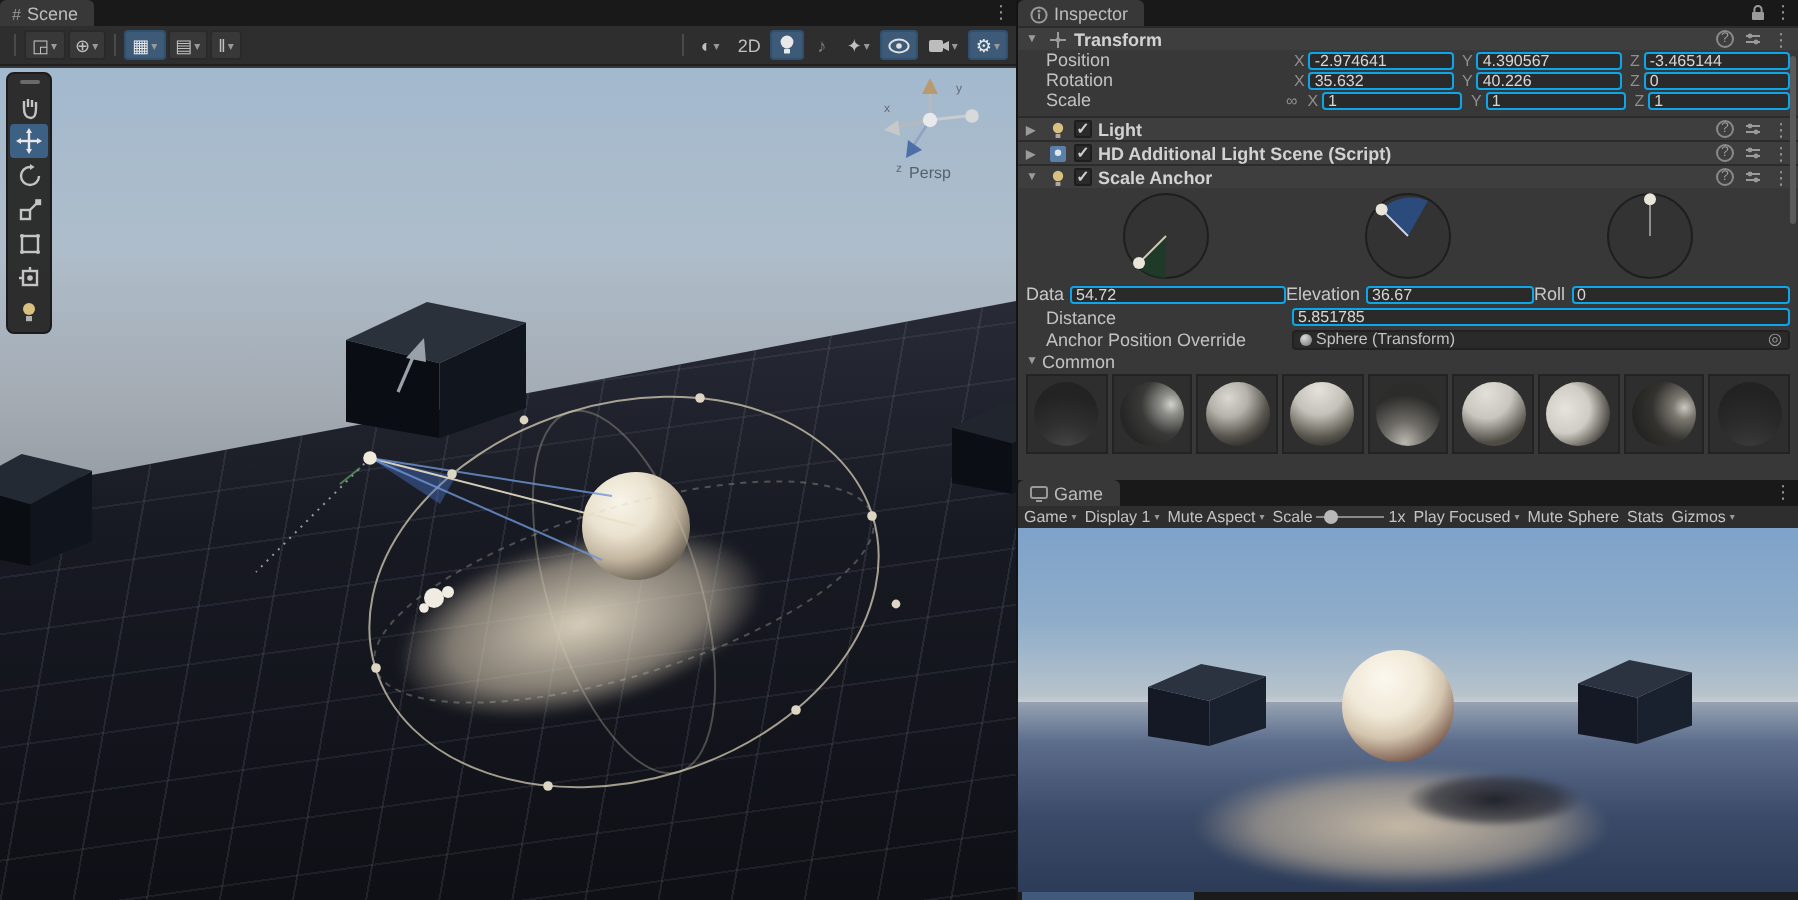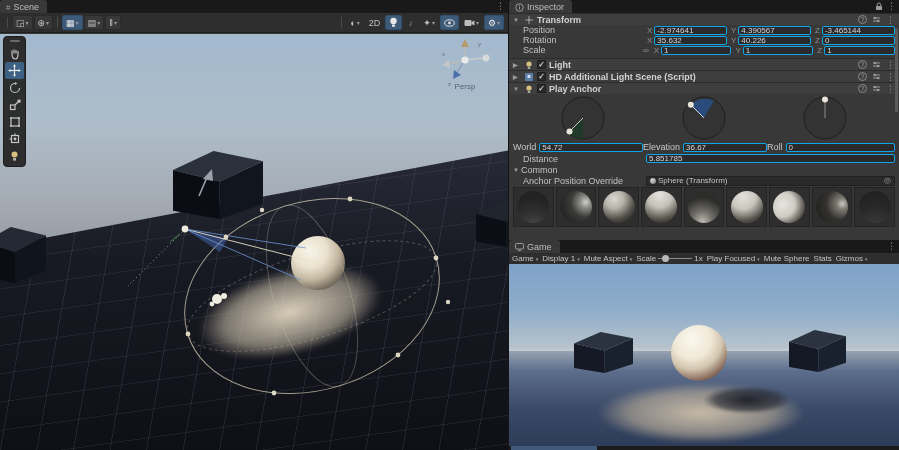--- a/index.html
+++ b/index.html
@@ -481,21 +481,21 @@
     </span>
   </div>
 
   <div class="comp-header">
     <span class="fold">▼</span>
     <svg class="cicon" width="10" height="10" viewBox="0 0 10 10">
         <circle cx="5" cy="4" r="2.6" fill="#d8c080"></circle>
         <rect x="3.8" y="7" width="2.4" height="2" fill="#a8a8a8"></rect>
       </svg>
     <span class="chk">✓</span>
-    <span>Play Anchor</span>
+    <span>Scale Anchor</span>
     <span class="hicons">
       <span class="help-badge">?</span>
       <svg width="9" height="9" viewBox="0 0 9 9">
           <line x1="1" y1="3" x2="8" y2="3" stroke="#9a9a9a"></line>
           <line x1="1" y1="6" x2="8" y2="6" stroke="#9a9a9a"></line>
           <circle cx="3" cy="3" r="1.2" fill="#9a9a9a"></circle>
           <circle cx="6" cy="6" r="1.2" fill="#9a9a9a"></circle>
         </svg>
       <span>⋮</span>
     </span>
@@ -516,53 +516,53 @@
     </svg>
     <svg class="dial" width="44" height="44" viewBox="0 0 44 44">
       <circle cx="22" cy="22" r="21" fill="#333333" stroke="#1e1e1e"></circle>
       <line x1="22" y1="22" x2="22" y2="3" stroke="#8f8f8f" stroke-width="1"></line>
       <circle cx="22" cy="3.6" r="3" fill="#e9e5da"></circle>
     </svg>
   </div>
 
   <div id="dial-labels">
     <span class="dl-cell" id="dl-orbit">
-      <span>World</span>
+      <span>Data</span>
       <span class="field">54.72</span>
     </span>
     <span class="dl-cell" id="dl-elev">
       <span>Elevation</span>
       <span class="field">36.67</span>
     </span>
     <span class="dl-cell" id="dl-roll">
       <span>Roll</span>
       <span class="field">0</span>
     </span>
   </div>
 
   <div class="irow">
     <span class="ilabel">Distance</span>
     <span class="ival">
         <span class="field">5.851785</span>
       </span>
-  </div>
-  <div class="irow">
-    <span class="fold">▼</span>
-    <span>Common</span>
   </div>
   <div class="irow">
     <span class="ilabel">Anchor Position Override</span>
     <span class="ival">
       <span class="objfield">
         <span class="obj-dot"></span>
         <span>Sphere (Transform)</span>
         <span class="pick">◎</span>
       </span>
     </span>
   </div>
+  <div class="irow">
+    <span class="fold">▼</span>
+    <span>Common</span>
+  </div>
 
   <div id="thumbs">
     <div class="thumb">
         <div class="ball b1"></div>
       </div>
     <div class="thumb">
         <div class="ball b2"></div>
       </div>
     <div class="thumb">
         <div class="ball b3"></div>

